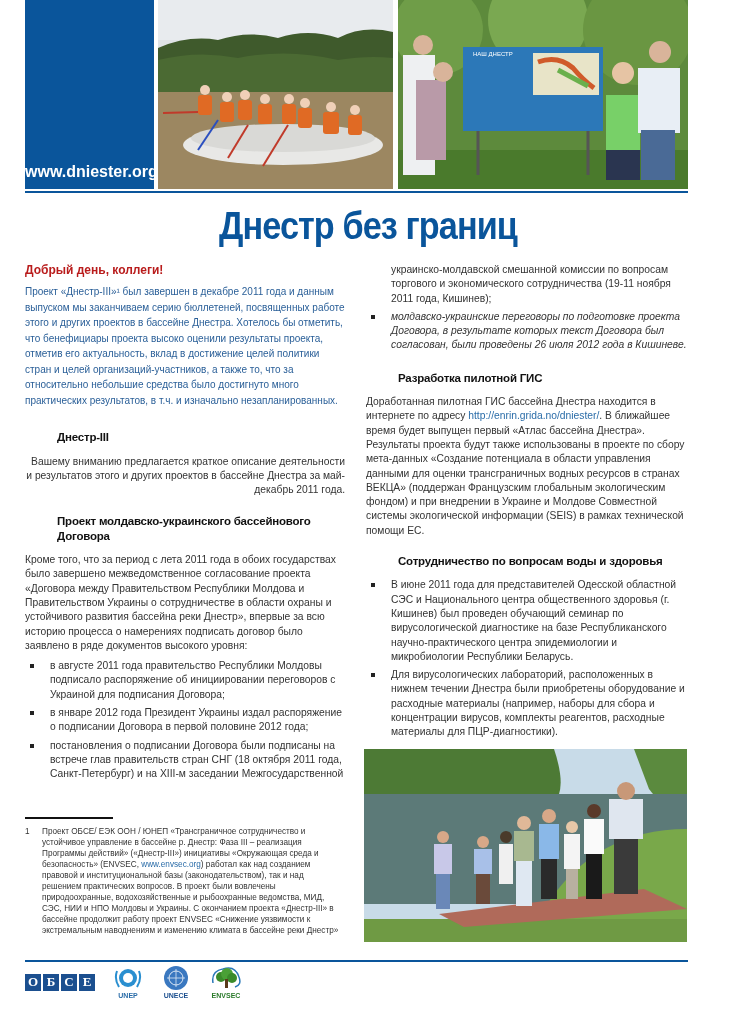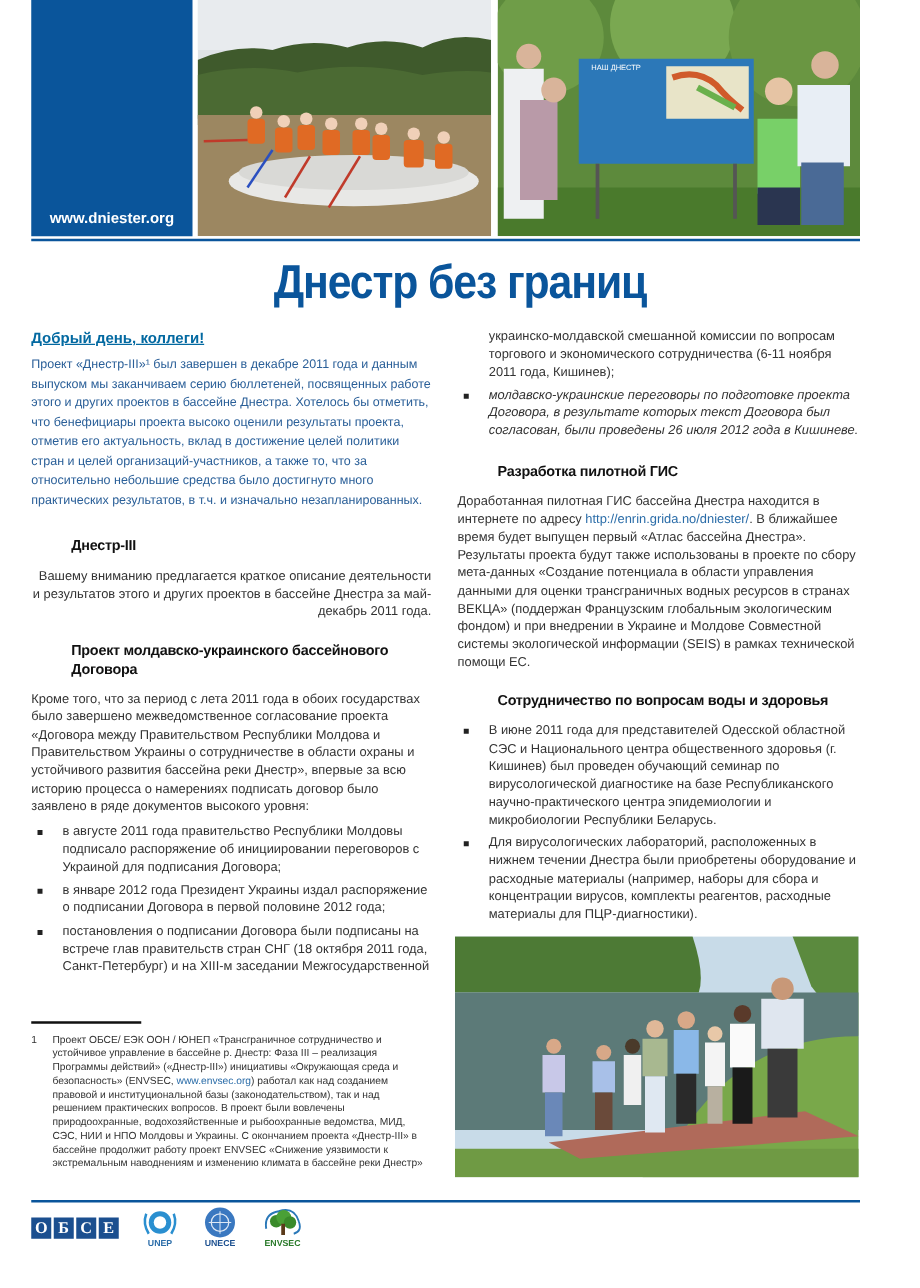--- a/index.html
+++ b/index.html
@@ -1,29 +1,29 @@
 <!DOCTYPE html>
 <html><head>
 <meta charset="utf-8">
 <style>
   * { box-sizing: border-box; margin: 0; padding: 0; }
   body { width: 736px; height: 1030px; background: #ffffff; position: relative; overflow: hidden;
          font-family: "Liberation Sans", sans-serif; color: #222; }
   .abs { position: absolute; }
   .blue-block { left: 25px; top: 0; width: 129px; height: 189px; background: #0a559b; }
-  .site-url { position: absolute; left: 0; right: 0; bottom: 8px; text-align: center; color: #fff;
-              font-weight: bold; font-size: 12px; font-family: "Liberation Sans", sans-serif; }
+  .site-url { position: absolute; left: 0; right: 0; bottom: 8px; text-align: right; color: #fff;
+              font-weight: bold; font-size: 16px; font-family: "Liberation Sans", sans-serif; }
   .photo { overflow: hidden; }
   .rule { height: 2px; background: #0a559b; }
   .title { left: 0; width: 736px; top: 205px; text-align: center; color: #0a559b;
            font-size: 38px; font-weight: bold; letter-spacing: -1px; transform: scaleX(0.9); }
   .col { font-size: 10.3px; line-height: 14.3px; color: #333; }
   .col p { margin-bottom: 10px; }
   .col h3 { font-size: 11.5px; font-weight: bold; color: #111; margin: 4px 0 10px; letter-spacing: -0.2px; padding-left: 32px; }
-  .col h2.greet { font-size: 12px; font-weight: bold; color: #0369a1; margin-bottom: 7px; text-decoration: underline; }
+  .col h2.greet { font-size: 12px; font-weight: bold; color: #b91c1c; margin-bottom: 7px; }
   .intro { color: #2a5f98; font-size: 10px; line-height: 15.5px; }
   ul.b { list-style: none; }
   ul.b li { position: relative; padding-left: 25px; margin-bottom: 4px; }
   ul.b li::before { content: ""; position: absolute; left: 5px; top: 5px; width: 4px; height: 4px; background: #222; }
   ul.b li.cont::before { display: none; }
   .it { font-style: italic; }
   a.lnk { color: #2a6ca8; text-decoration: none; }
   .fn-rule { left: 25px; top: 817px; width: 88px; height: 2px; background: #111; }
   .footnote { left: 25px; top: 826px; width: 320px; font-size: 8.2px; line-height: 11px; color: #333; }
   .footnote .num { position: absolute; left: 0; top: 0; }
@@ -127,21 +127,21 @@
 <div class="abs fn-rule"></div>
 <div class="abs footnote">
   <span class="num">1</span>
   <div class="txt">
     <span>Проект ОБСЕ/ ЕЭК ООН / ЮНЕП «Трансграничное сотрудничество и устойчивое управление в бассейне р. Днестр: Фаза III – реализация Программы действий» («Днестр-III») инициативы «Окружающая среда и безопасность» (ENVSEC, </span><a class="lnk">www.envsec.org</a><span>) работал как над созданием правовой и институциональной базы (законодательством), так и над решением практических вопросов. В проект были вовлечены природоохранные, водохозяйственные и рыбоохранные ведомства, МИД, СЭС, НИИ и НПО Молдовы и Украины. С окончанием проекта «Днестр-III» в бассейне продолжит работу проект ENVSEC «Снижение уязвимости к экстремальным наводнениям и изменению климата в бассейне реки Днестр»</span>
   </div>
 </div>
 
 <div class="abs col" style="left:366px;top:263px;width:322px;">
   <ul class="b">
-    <li class="cont">украинско-молдавской смешанной комиссии по вопросам торгового и экономического сотрудничества (6-11 ноября 2011 года, Кишинев);</li>
+    <li class="cont">украинско-молдавской смешанной комиссии по вопросам торгового и экономического сотрудничества (19-11 ноября 2011 года, Кишинев);</li>
     <li class="it">молдавско-украинские переговоры по подготовке проекта Договора, в результате которых текст Договора был согласован, были проведены 26 июля 2012 года в Кишиневе.</li>
   </ul>
   <h3 style="margin-top:18px;">Разработка пилотной ГИС</h3>
   <p style="margin-bottom:16px;">
     <span>Доработанная пилотная ГИС бассейна Днестра находится в интернете по адресу </span><a class="lnk">http://enrin.grida.no/dniester/</a><span>. В ближайшее время будет выпущен первый «Атлас бассейна Днестра». Результаты проекта будут также использованы в проекте по сбору мета-данных «Создание потенциала в области управления данными для оценки трансграничных водных ресурсов в странах ВЕКЦА» (поддержан Французским глобальным экологическим фондом) и при внедрении в Украине и Молдове Совместной системы экологической информации (SEIS) в рамках технической помощи ЕС.</span>
   </p>
   <h3>Сотрудничество по вопросам воды и здоровья</h3>
   <ul class="b">
     <li>В июне 2011 года для представителей Одесской областной СЭС и Национального центра общественного здоровья (г. Кишинев) был проведен обучающий семинар по вирусологической диагностике на базе Республиканского научно-практического центра эпидемиологии и микробиологии Республики Беларусь.</li>
     <li>Для вирусологических лабораторий, расположенных в нижнем течении Днестра были приобретены оборудование и расходные материалы (например, наборы для сбора и концентрации вирусов, комплекты реагентов, расходные материалы для ПЦР-диагностики).</li>

